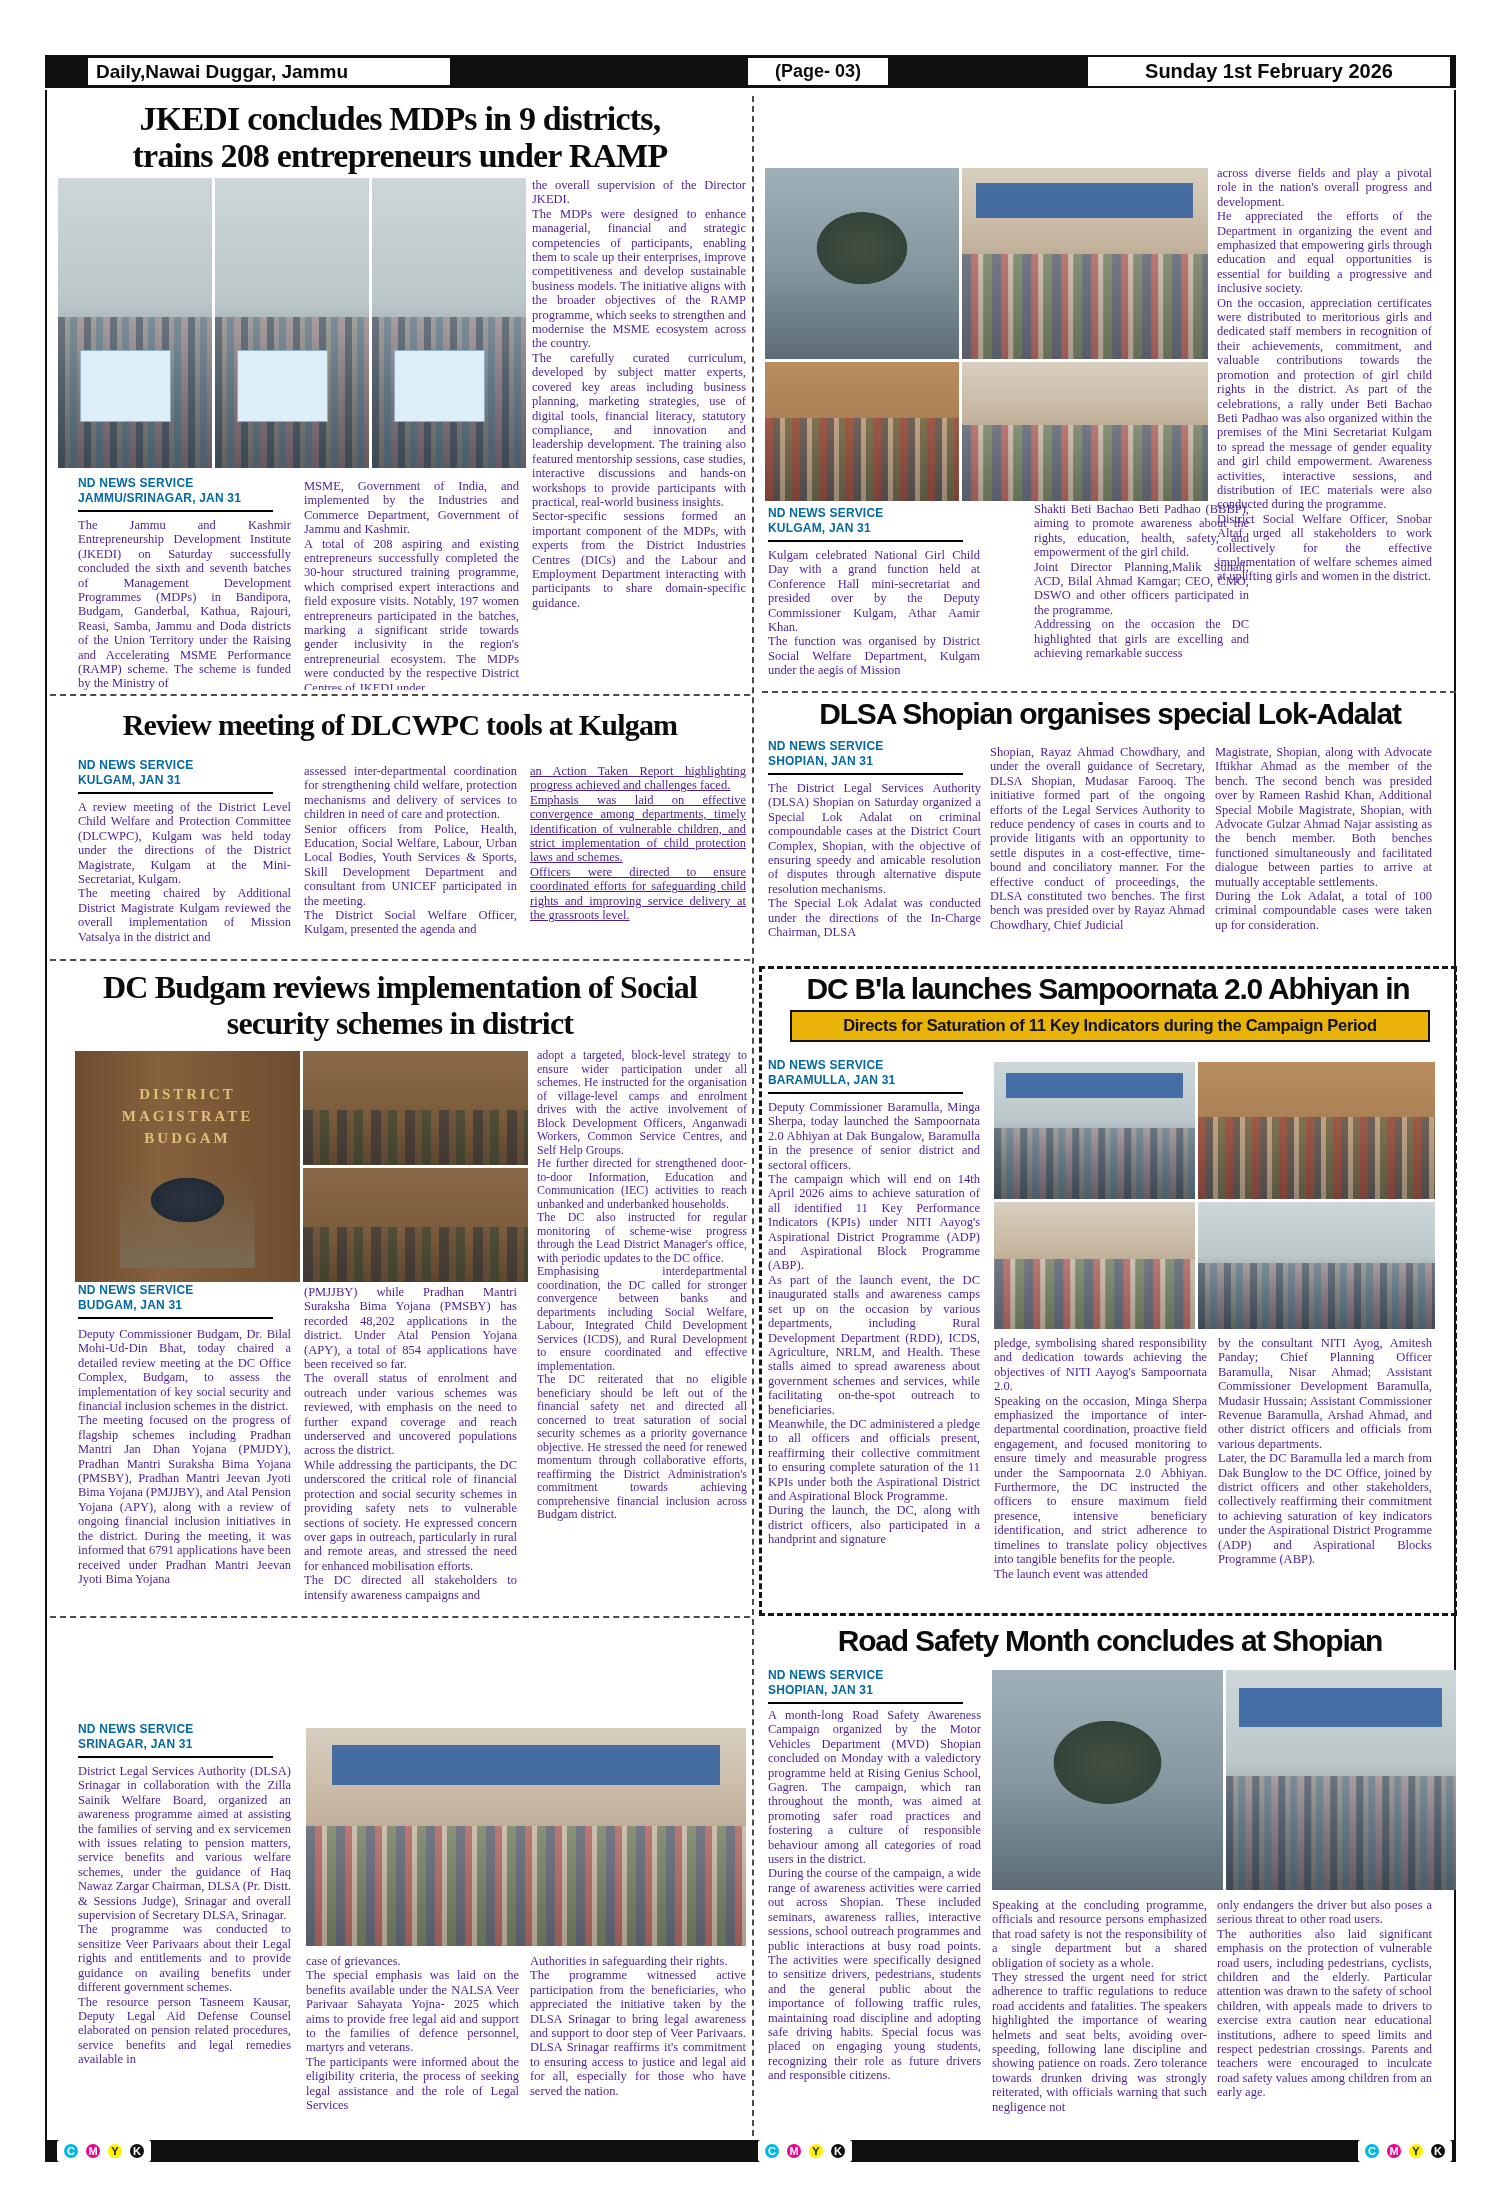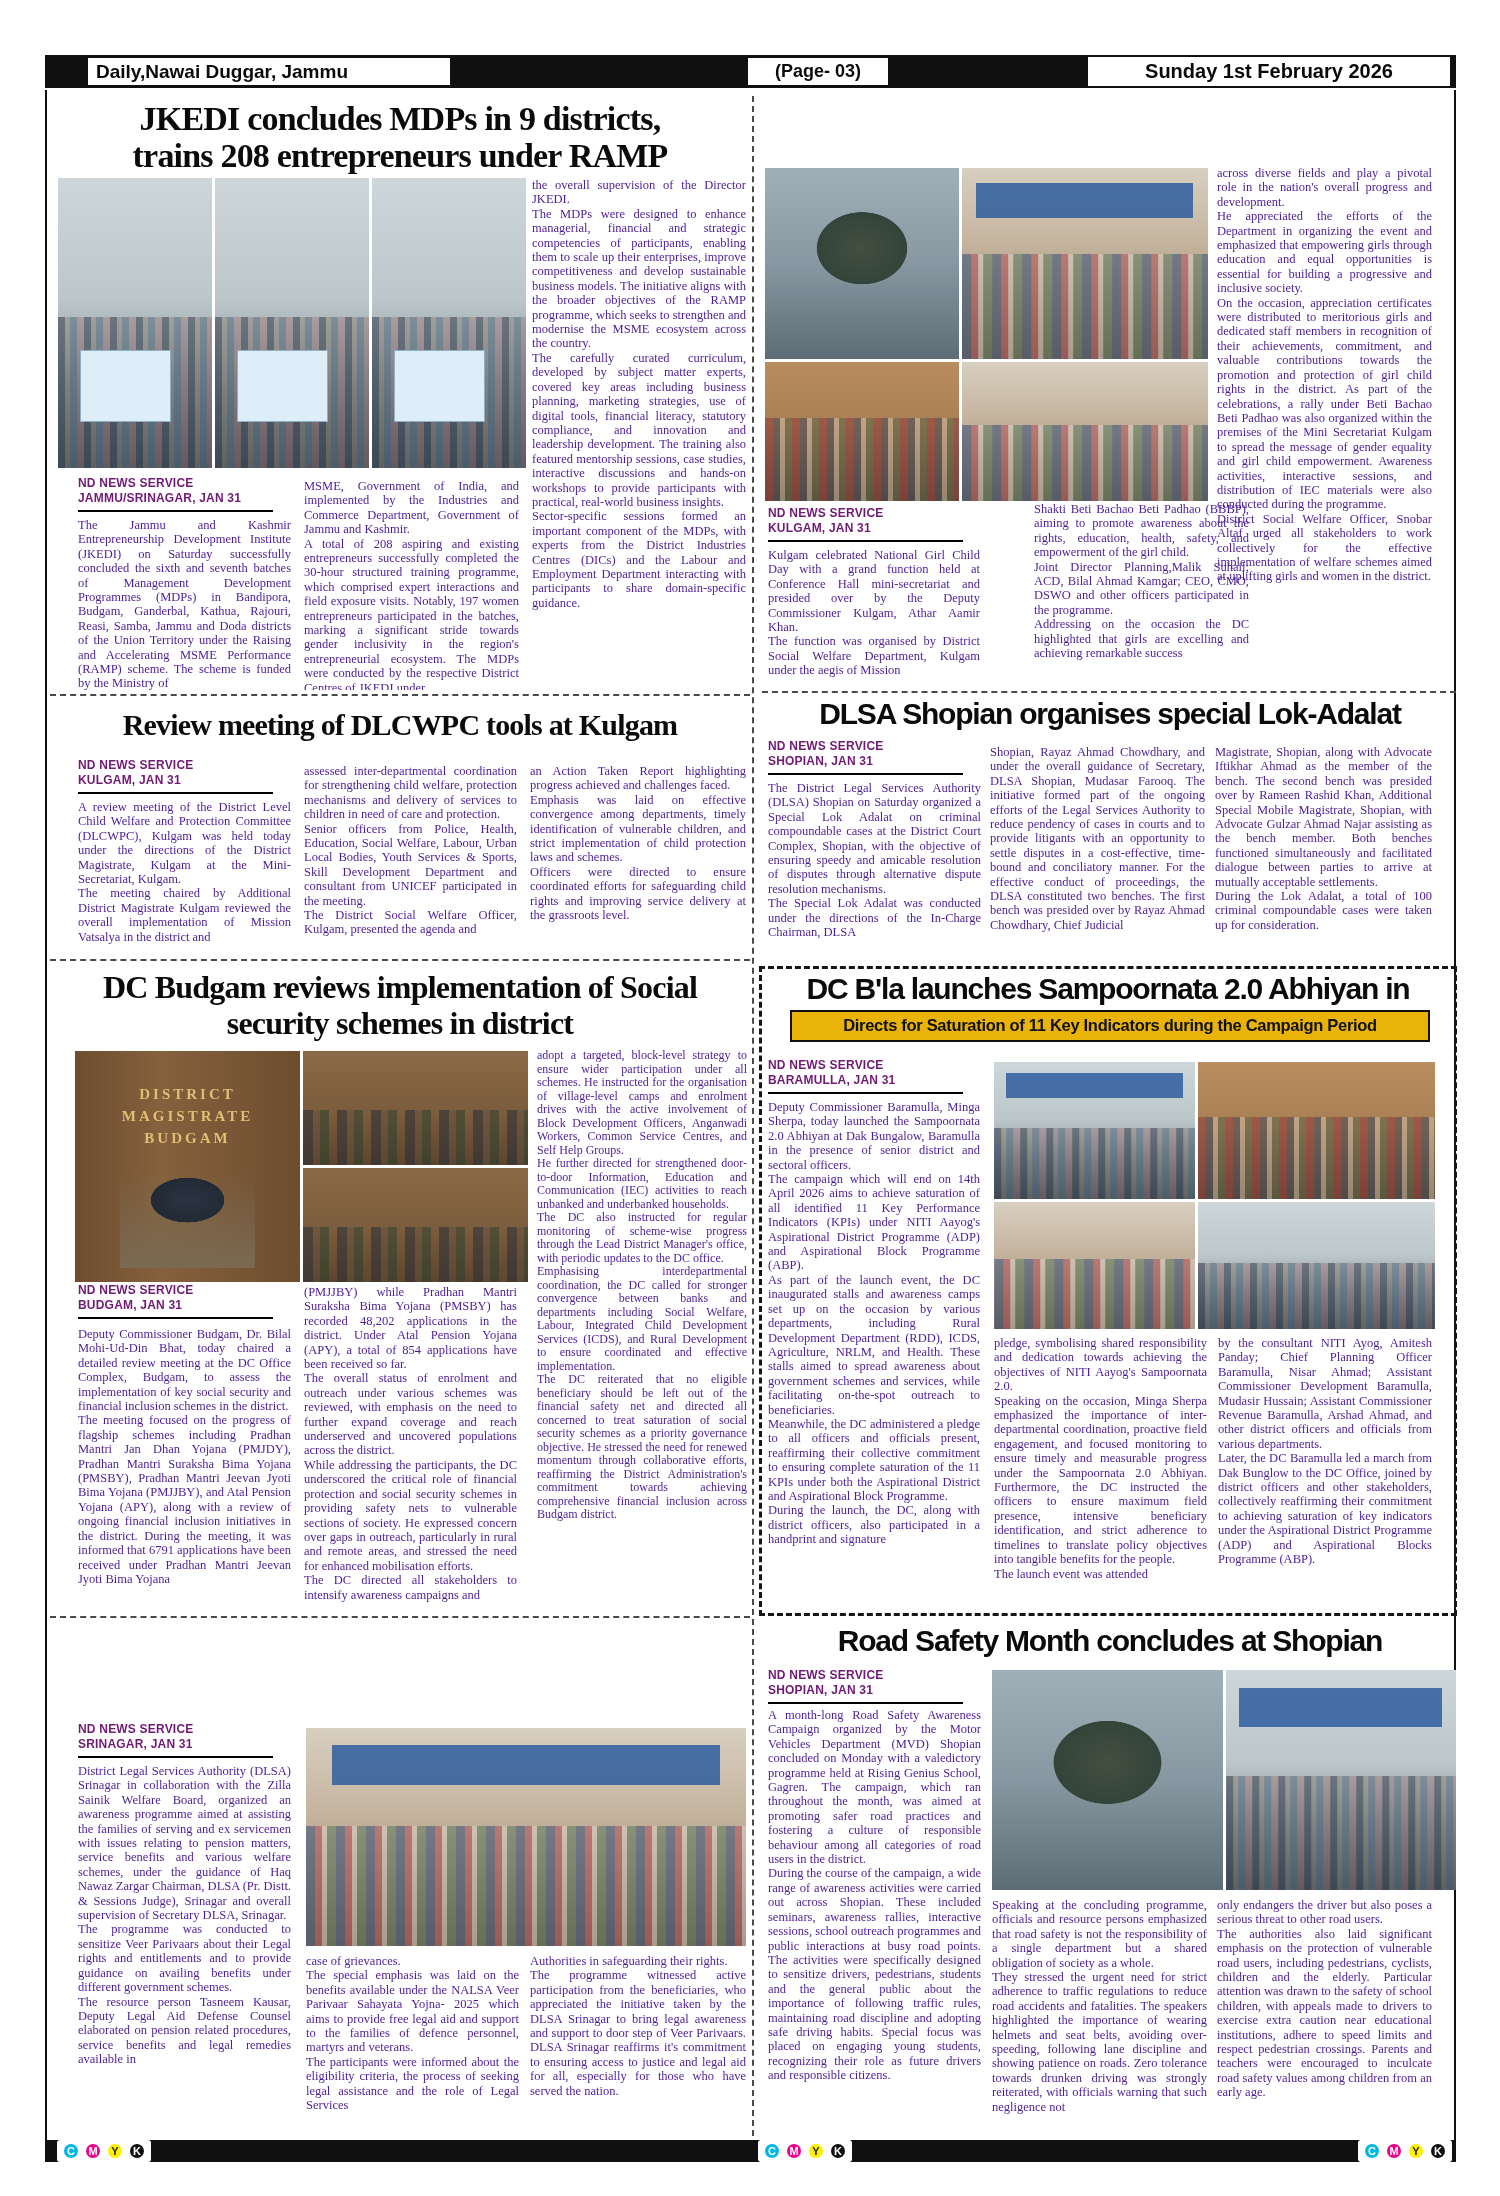--- a/index.html
+++ b/index.html
@@ -15,21 +15,21 @@
   .dashv{border-left:2px dashed #4a4a4a;}
   .dashh{border-top:2px dashed #4a4a4a;}
   .bigbox{border:3px dashed #161616;}
   
   .h-serif{font-family:"Liberation Serif",serif;font-weight:700;color:#0b0b0b;
            text-align:center;letter-spacing:-0.8px;white-space:pre-line;width:100%;}
   .h-sans{font-family:"Liberation Sans",sans-serif;font-weight:700;color:#0b0b0b;
           text-align:center;letter-spacing:-1.2px;white-space:pre-line;width:100%;}
   
   .byline{font-family:"Liberation Sans",sans-serif;font-weight:bold;font-size:12px;
-          line-height:15px;color:#701a75;border-bottom:2.5px solid #000;
+          line-height:15px;color:#0369a1;border-bottom:2.5px solid #000;
           padding-bottom:4px;width:195px;letter-spacing:0.2px;}
   
   .bodycol{font-size:12.5px;line-height:14.4px;text-align:justify;white-space:pre-line;
            color:#4c1d95;overflow:hidden;}
   .tight{font-size:12px;line-height:13.5px;}
   
   .subhead{border:2px solid #111;background:#eab308;font-family:"Liberation Sans",sans-serif;
            font-weight:bold;font-size:16.5px;text-align:center;line-height:27px;
            letter-spacing:-0.3px;white-space:nowrap;overflow:hidden;}
   
@@ -149,21 +149,21 @@
     <div class="abs h-serif" style="top:8px;font-size:30px;line-height:34px;">Review meeting of DLCWPC tools at Kulgam</div>
     <div class="abs byline" style="left:28px;top:58px;">
       <div>ND NEWS SERVICE</div>
       <div>KULGAM, JAN 31</div>
     </div>
     <div class="abs bodycol" style="left:28px;top:100px;width:213px;height:152px;">A review meeting of the District Level Child Welfare and Protection Committee (DLCWPC), Kulgam was held today under the directions of the District Magistrate, Kulgam at the Mini-Secretariat, Kulgam.
 The meeting chaired by Additional District Magistrate Kulgam reviewed the overall implementation of Mission Vatsalya in the district and</div>
     <div class="abs bodycol" style="left:254px;top:64px;width:213px;height:190px;">assessed inter-departmental coordination for strengthening child welfare, protection mechanisms and delivery of services to children in need of care and protection.
 Senior officers from Police, Health, Education, Social Welfare, Labour, Urban Local Bodies, Youth Services &amp; Sports, Skill Development Department and consultant from UNICEF participated in the meeting.
 The District Social Welfare Officer, Kulgam, presented the agenda and</div>
-    <div class="abs bodycol" style="left:480px;top:64px;width:216px;height:190px;">an Action Taken Report highlighting progress achieved and challenges faced.
+    <div class="abs bodycol" style="left:480px;top:64px;width:216px;height:190px;text-decoration:underline;">an Action Taken Report highlighting progress achieved and challenges faced.
 Emphasis was laid on effective convergence among departments, timely identification of vulnerable children, and strict implementation of child protection laws and schemes.
 Officers were directed to ensure coordinated efforts for safeguarding child rights and improving service delivery at the grassroots level.</div>
   </div>
 
   <div class="abs" style="left:762px;top:695px;width:696px;height:262px;">
     <div class="abs h-sans" style="top:2px;font-size:30px;line-height:33px;">DLSA Shopian organises special Lok-Adalat</div>
     <div class="abs byline" style="left:6px;top:44px;">
       <div>ND NEWS SERVICE</div>
       <div>SHOPIAN, JAN 31</div>
     </div>

